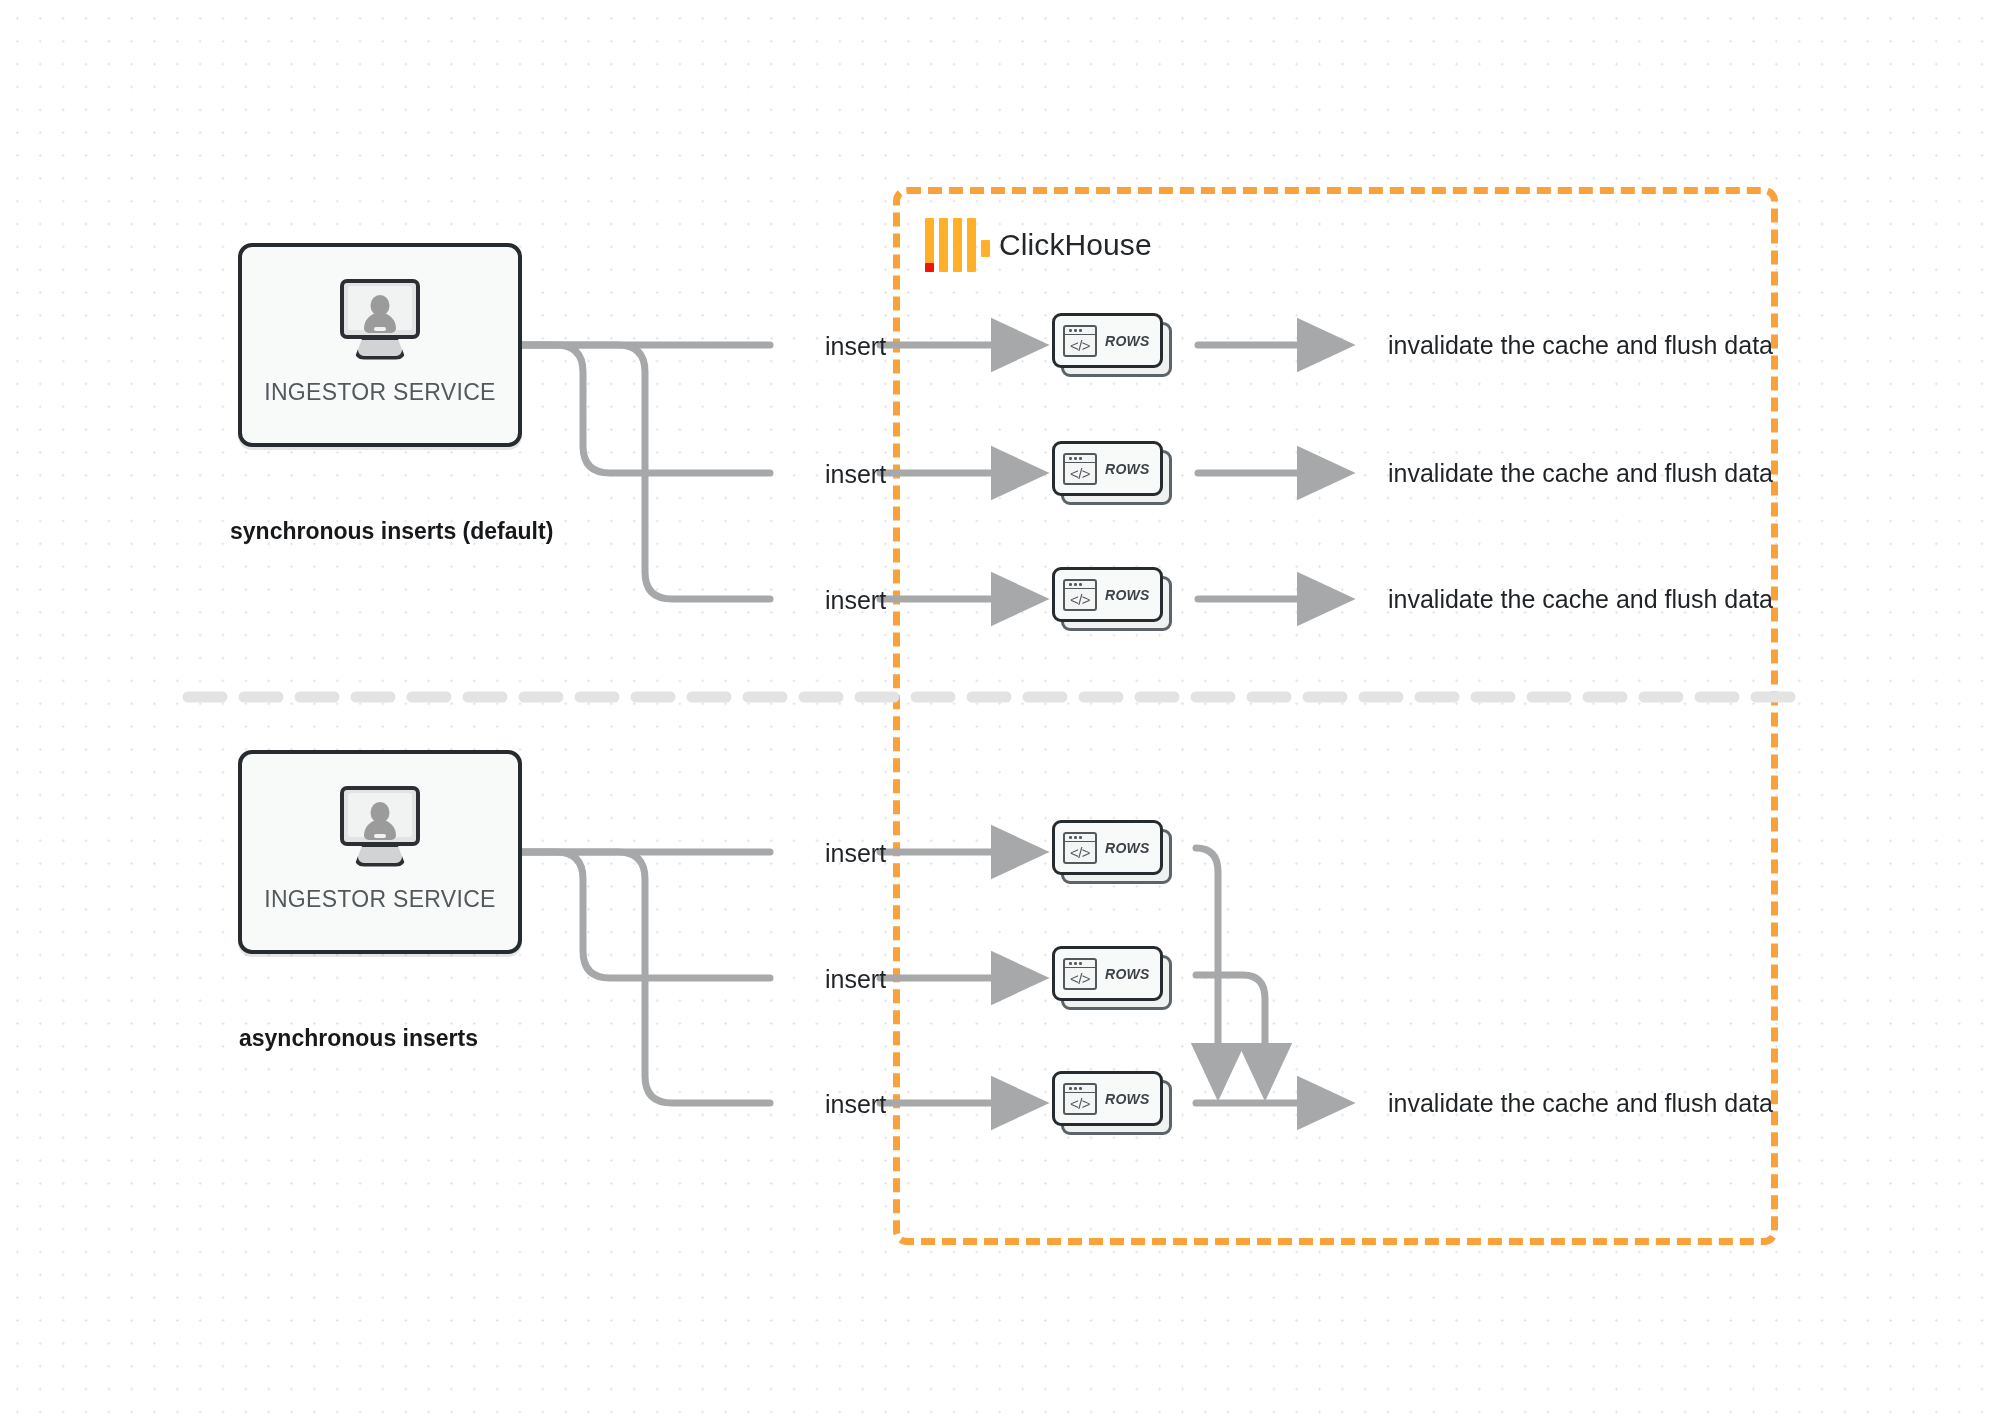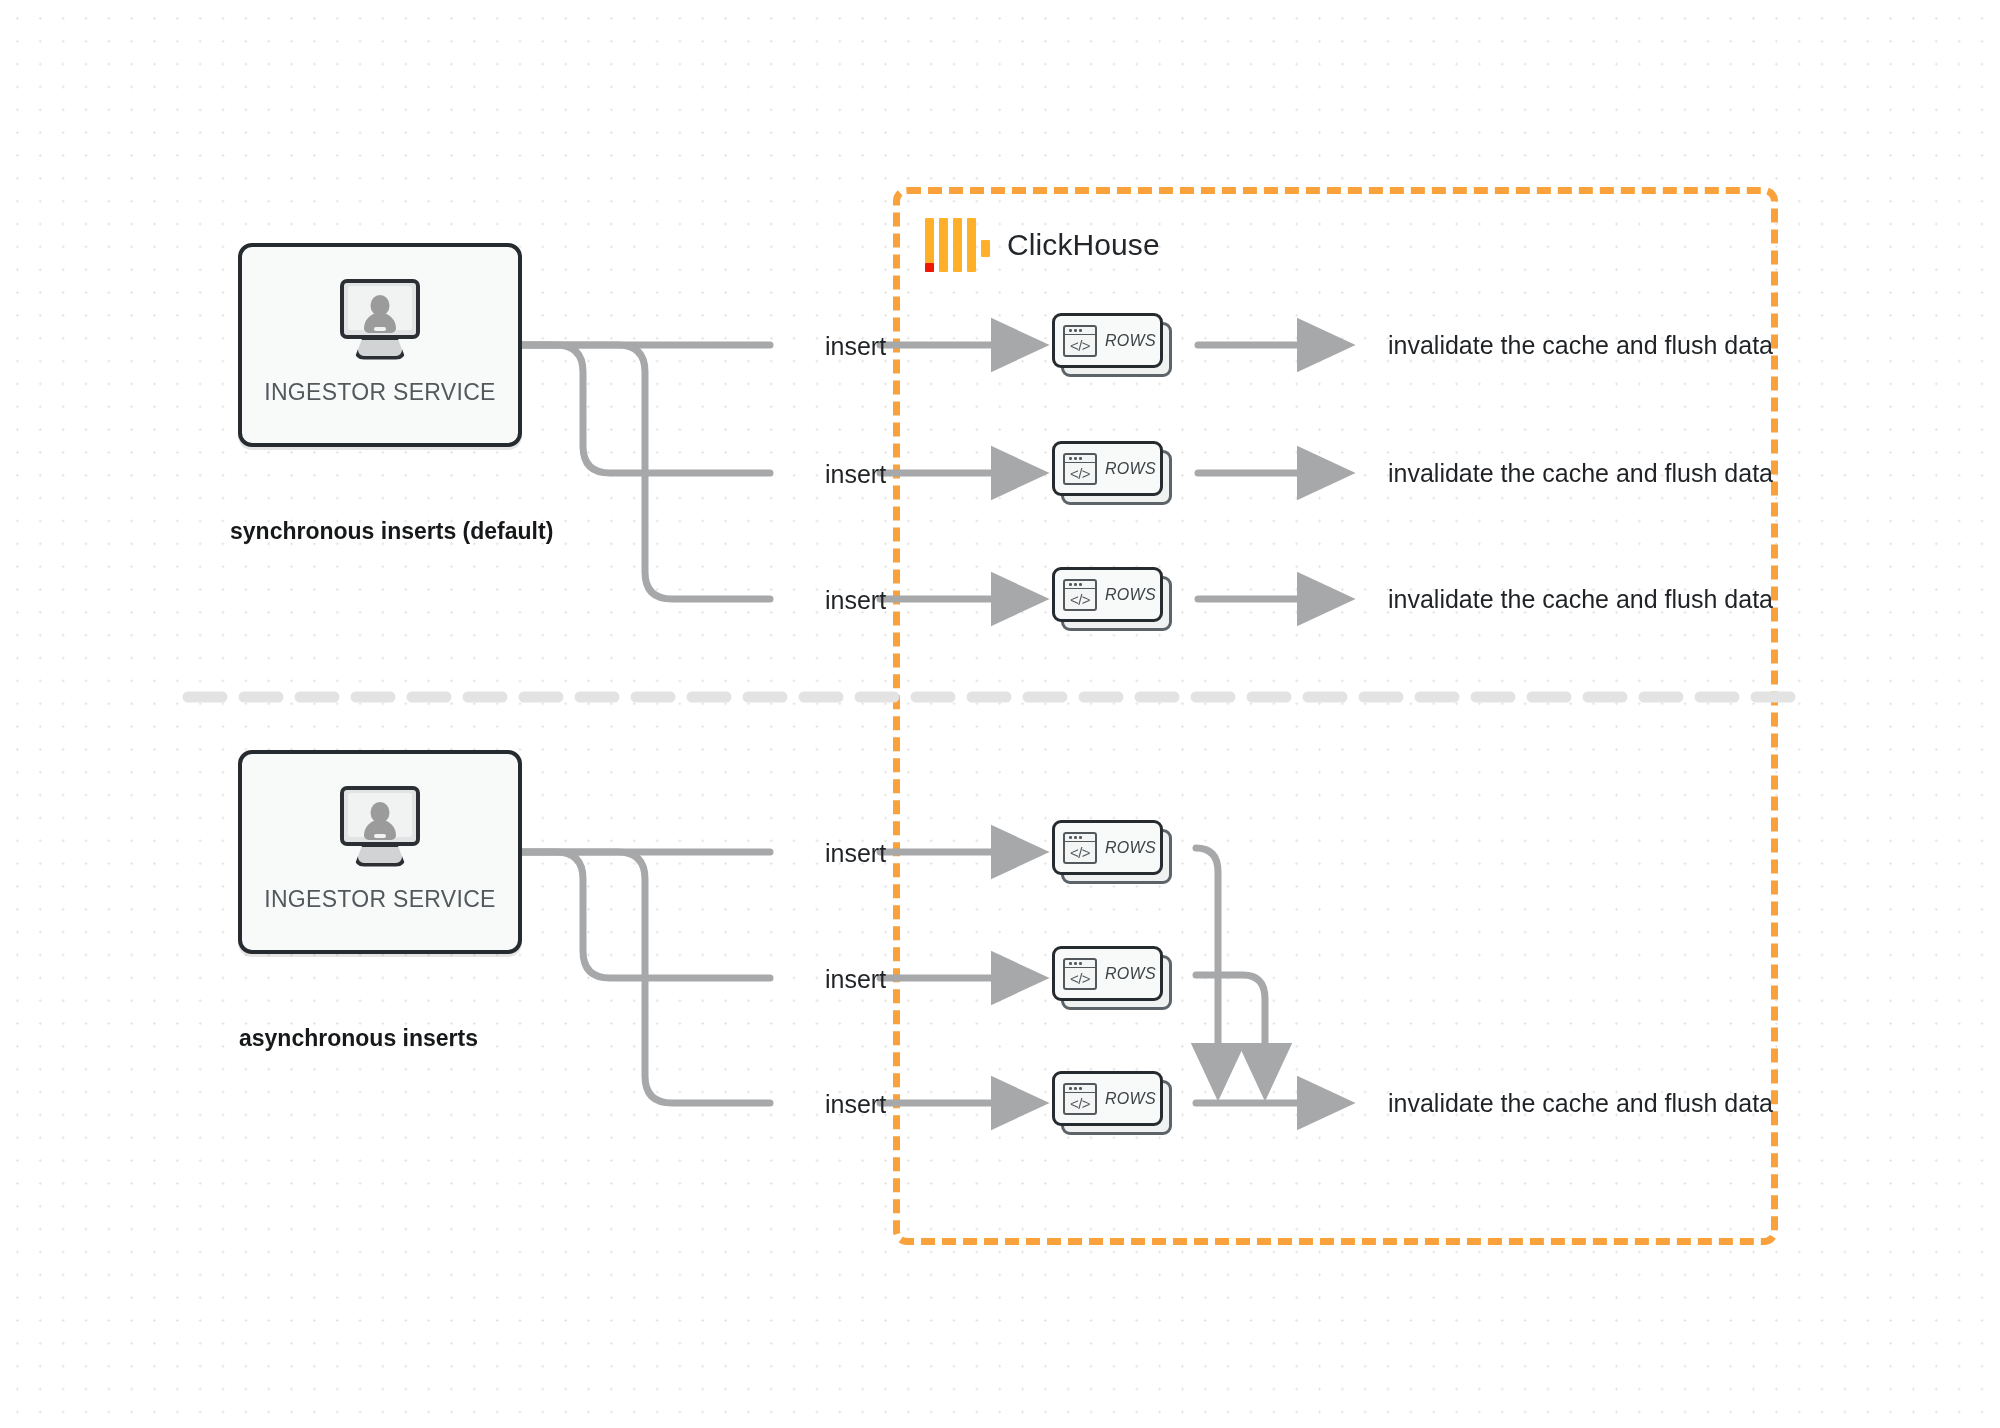--- a/index.html
+++ b/index.html
@@ -36,21 +36,21 @@
     border: 7px dashed #f9a13a;
     border-radius: 14px;
     box-sizing: border-box;
   }
   .ch-logo-wrap {
     position: absolute;
     left: 925px;
     top: 218px;
     display: flex;
     align-items: center;
-    gap: 26px;
+    gap: 18px;
   }
   .ch-mark {
     position: relative;
     width: 56px;
     height: 54px;
   }
   .ch-mark i {
     position: absolute;
     top: 0;
     width: 9px;
@@ -240,23 +240,23 @@
     width: 100%; height: 22px;
     display: flex;
     align-items: center;
     justify-content: center;
     font-family: "Liberation Sans", sans-serif;
     font-size: 15px;
     color: #53585c;
     letter-spacing: -0.5px;
   }
   .rows-text {
-    font-size: 16px;
+    font-size: 14px;
     font-style: italic;
-    font-weight: normal;
+    font-weight: bold;
     color: #3c4246;
     letter-spacing: 0.3px;
   }
 
   
   .edge-label {
     position: absolute;
     font-size: 25px;
     color: #1f2326;
     white-space: nowrap;

